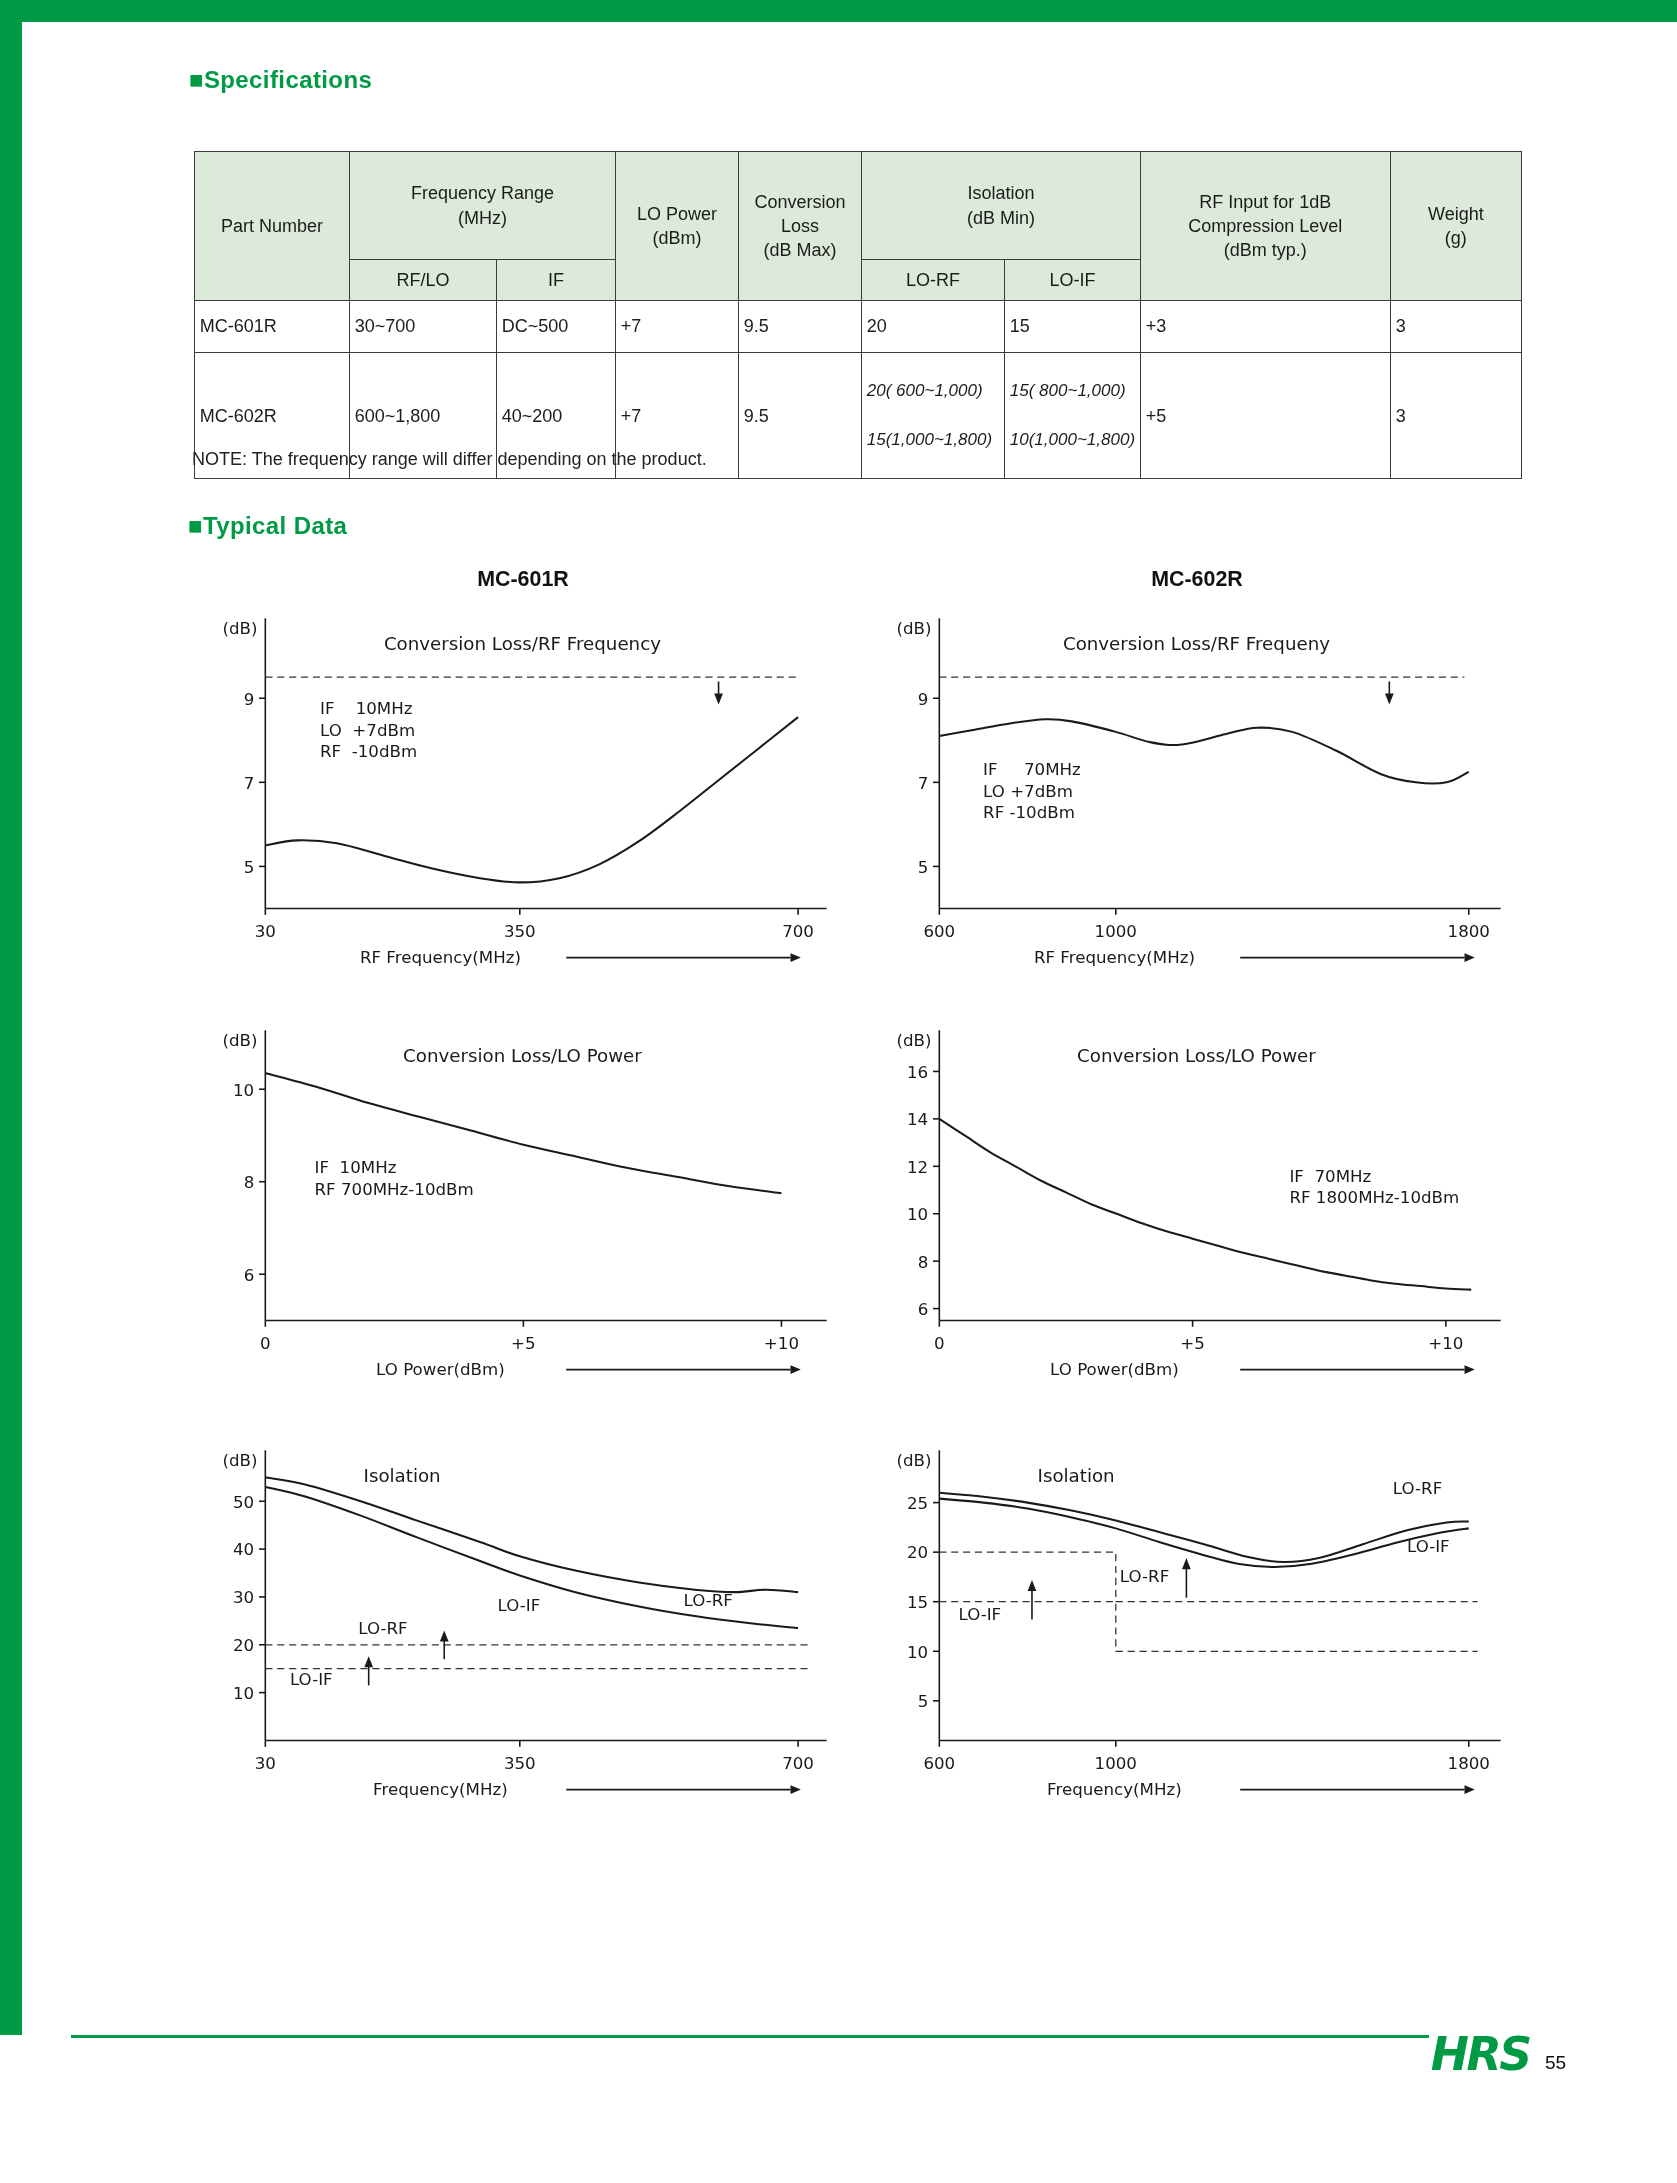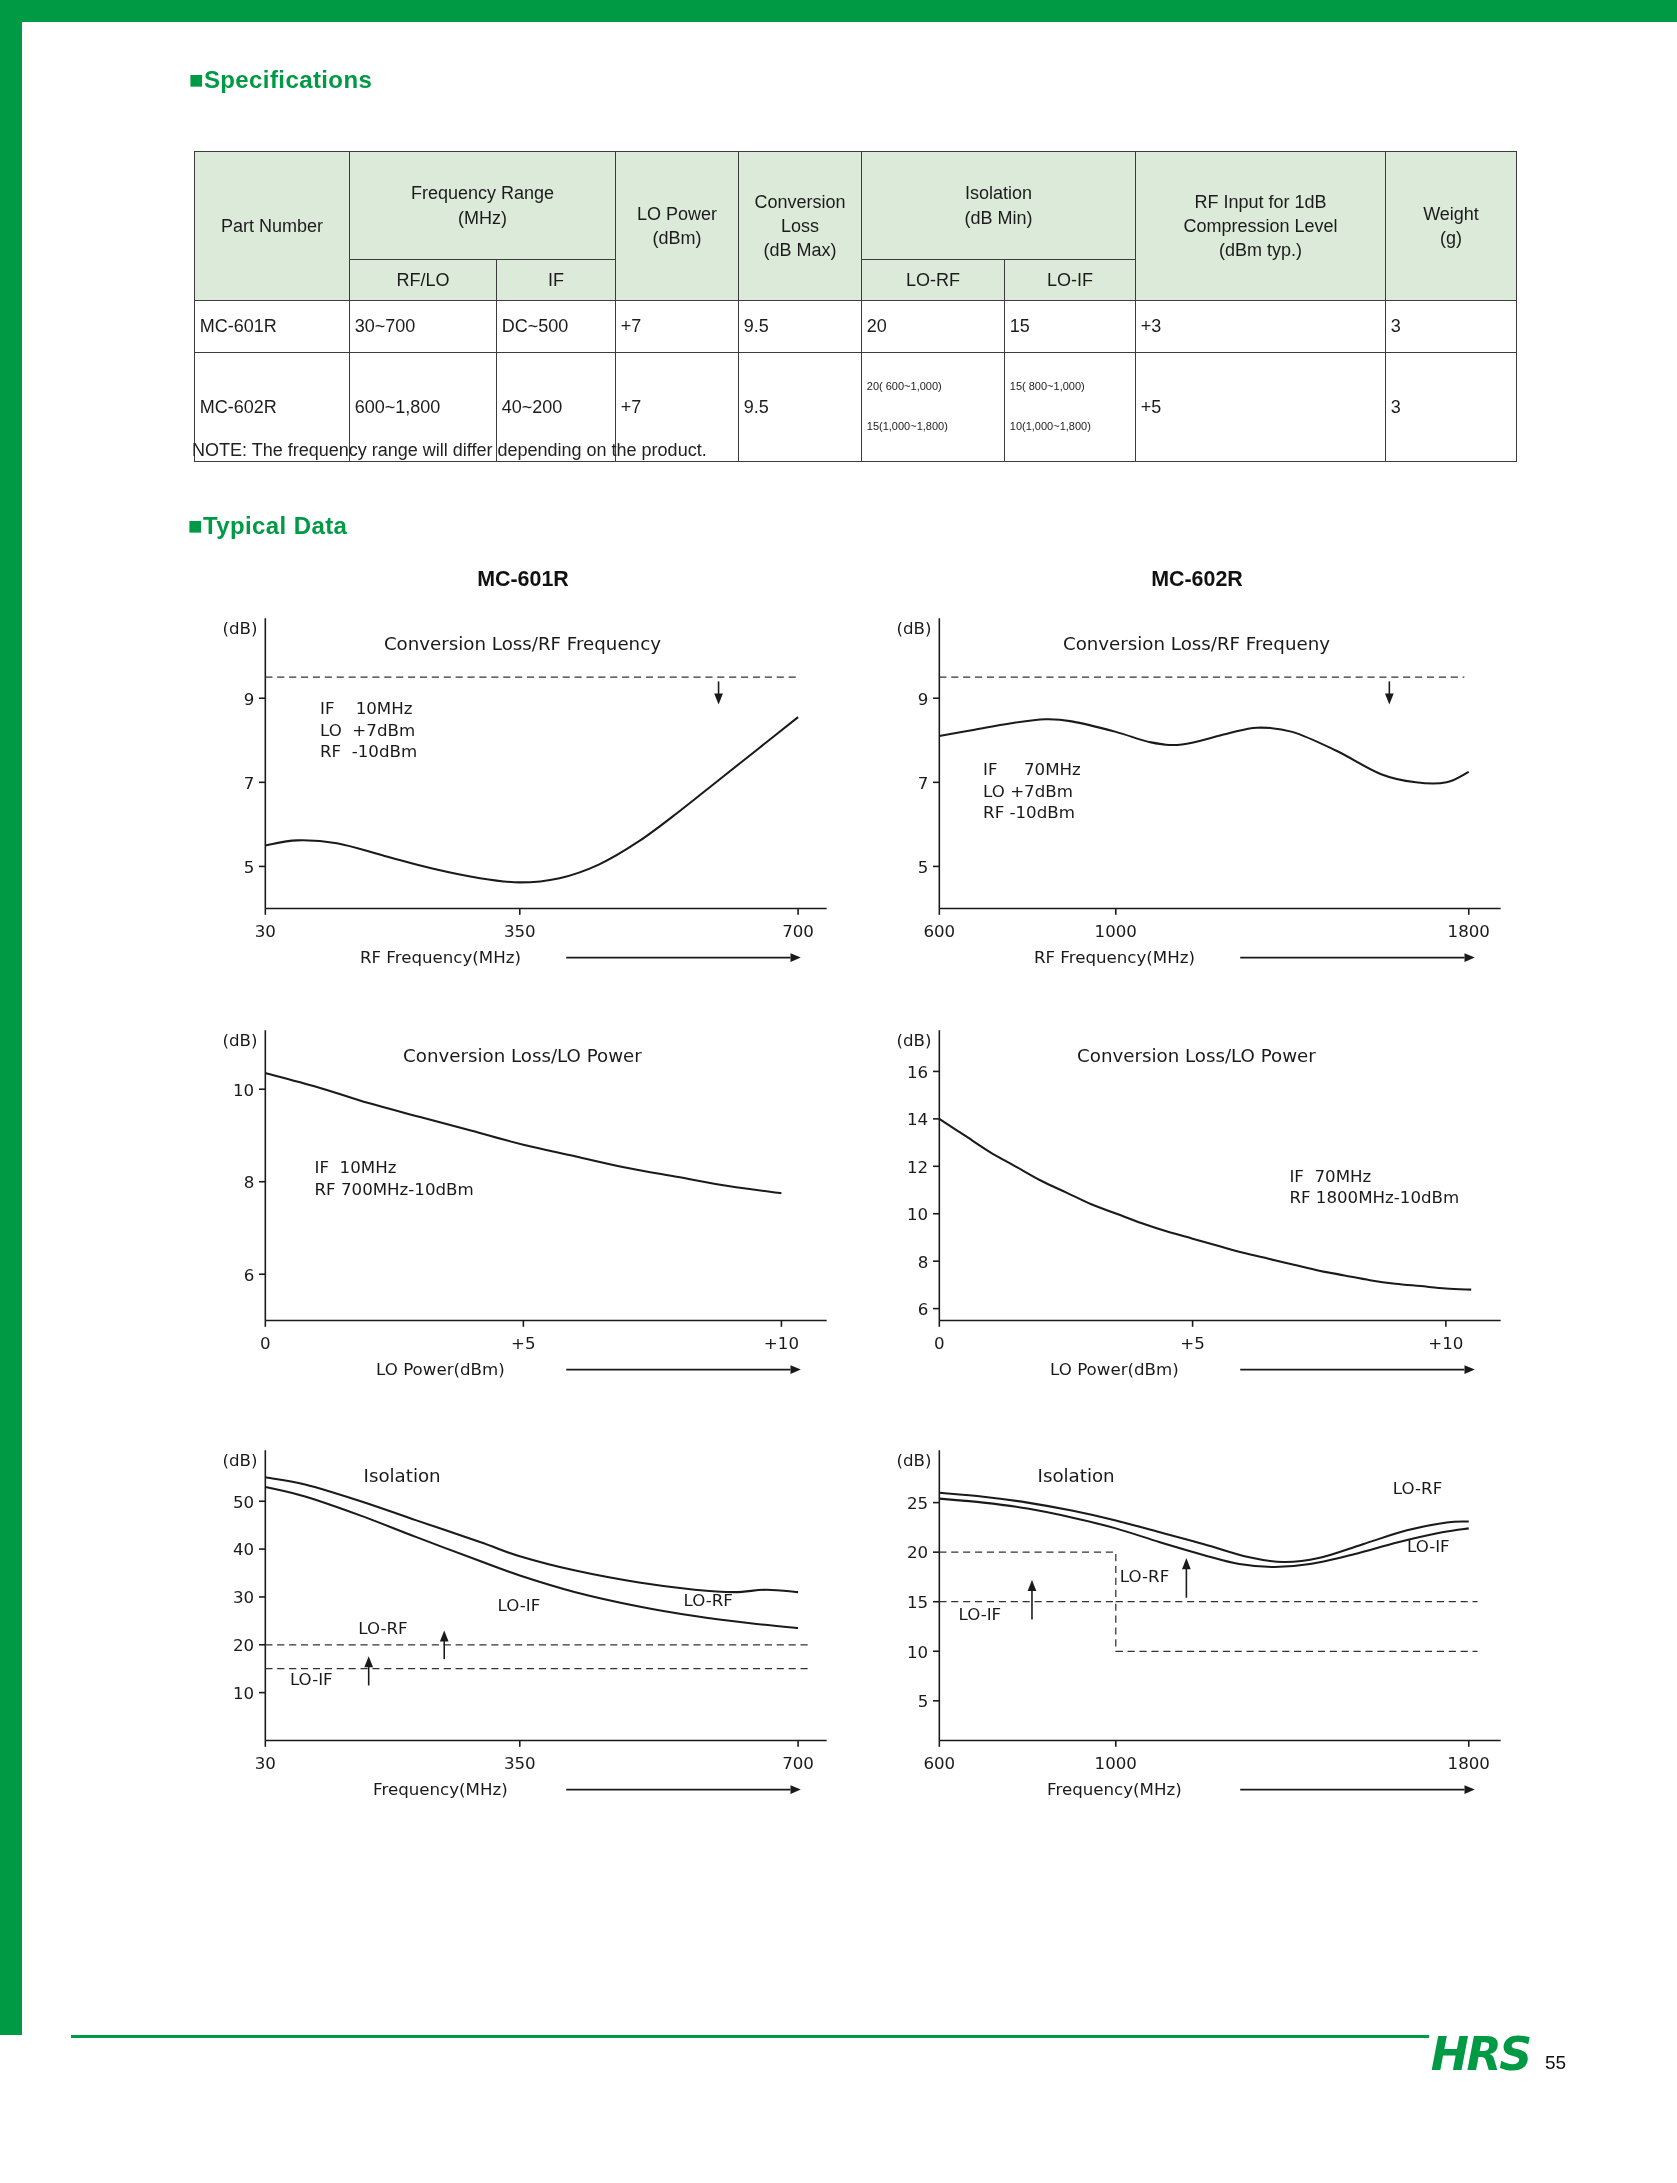--- a/index.html
+++ b/index.html
@@ -7,29 +7,29 @@
   body{
     width:1677px;height:2183px;position:relative;background:#fff;
     font-family:"Liberation Sans",sans-serif;color:#1a1a1a;overflow:hidden;
   }
   .abs{position:absolute;}
   .top-bar{left:0;top:0;width:1677px;height:22px;background:var(--green);}
   .left-bar{left:0;top:22px;width:22px;height:2013px;background:var(--green);}
   .sec-title{font-size:24px;font-weight:bold;color:var(--green);letter-spacing:0.4px;}
   #sec-specs{left:189px;top:66px;}
   #sec-typical{left:188px;top:512px;}
-  .note{left:192px;top:440px;font-size:18px;color:#222;}
+  .note{left:192px;top:449px;font-size:18px;color:#222;}
   table.spec{position:absolute;left:194px;top:151px;border-collapse:collapse;table-layout:fixed;font-size:18px;color:#1c1c1c;}
   .spec th,.spec td{border:1.3px solid #3c3c3c;vertical-align:middle;padding:1.6px 4.8px;font-weight:normal;white-space:pre-line;line-height:1.35;}
   .spec th{background:var(--hdr);}
   .spec tr.h1{height:108px;}
   .spec tr.h2{height:41px;}
   .spec tr.r1{height:52px;}
   .spec tr.r2{height:86px;}
-  .small2{font-size:11px;line-height:1.45;}
+  .small2{font-size:17px;line-height:1.45;font-style:italic;}
   .chart{position:absolute;}
   .chart-col-title{position:absolute;text-align:center;font-size:21.4px;font-weight:bold;color:#111;}
   .ct{font-family:"DejaVu Sans",sans-serif;font-size:21px;fill:#1a1a1a;white-space:pre;}
   .ctitle{font-family:"DejaVu Sans",sans-serif;font-size:23px;fill:#1a1a1a;}
   .footer-rule{left:71px;top:2035px;width:1358px;height:3.2px;background:var(--green);}
   .page-num{left:1545px;top:2052px;font-size:19px;color:#111;}
   .logo-svg{left:1427px;top:2024px;}
   .logo-text{font-family:"DejaVu Sans",sans-serif;font-size:58px;font-weight:bold;font-style:italic;fill:var(--green);letter-spacing:-3px;}
 </style>
 </head>

